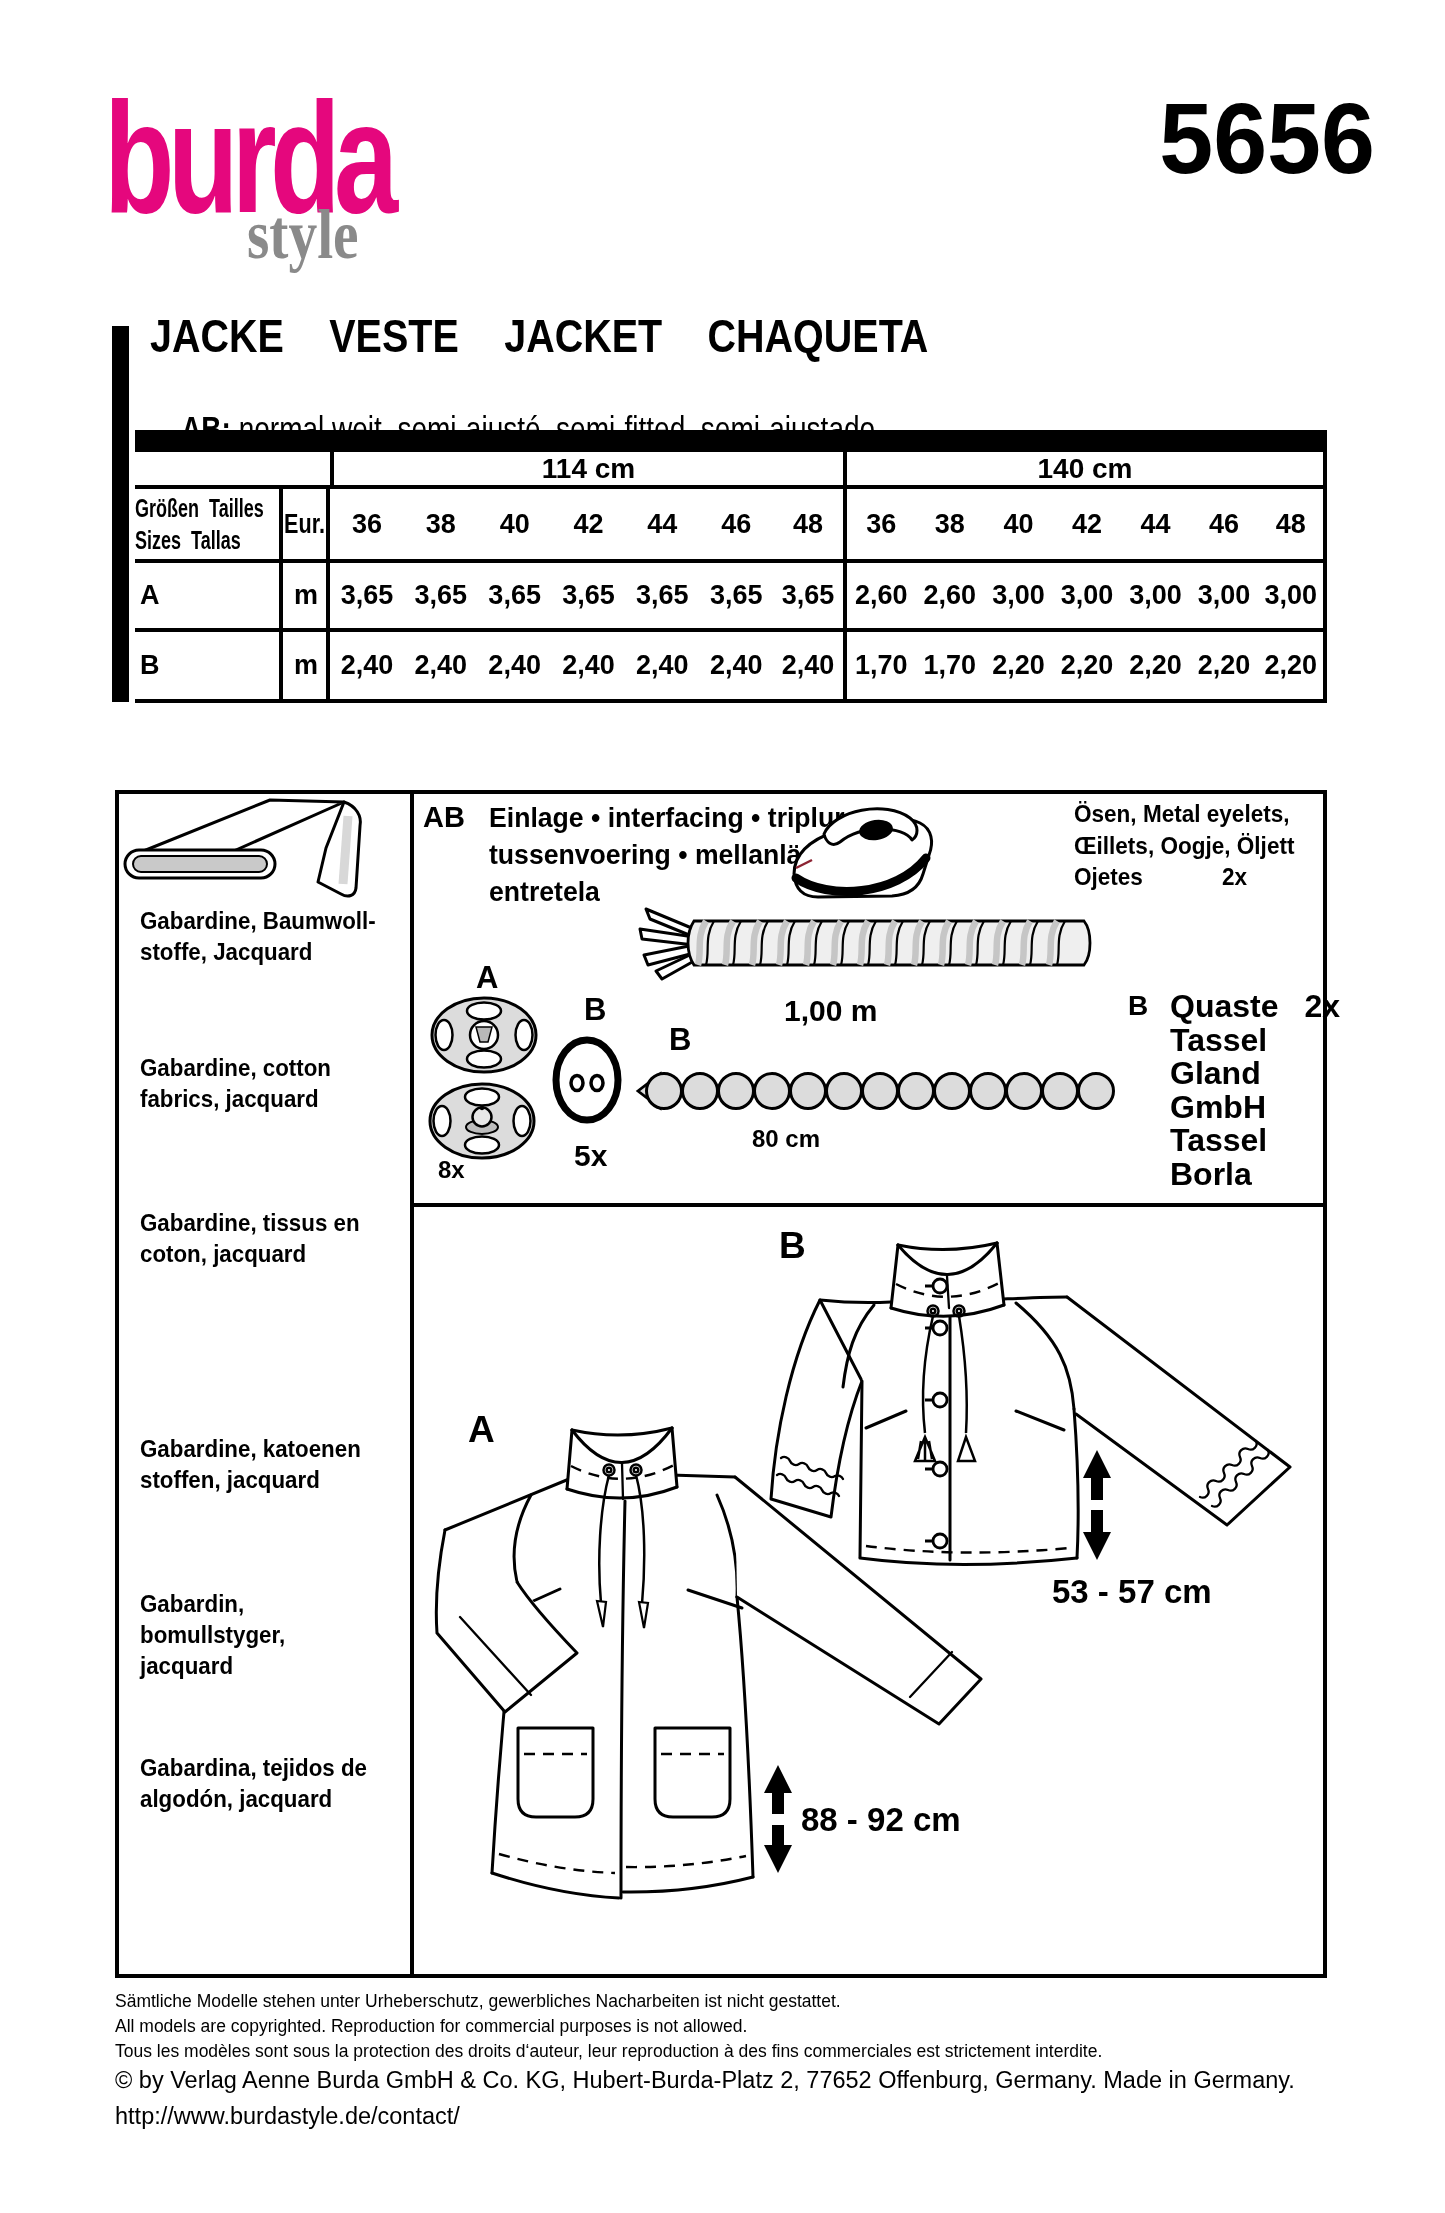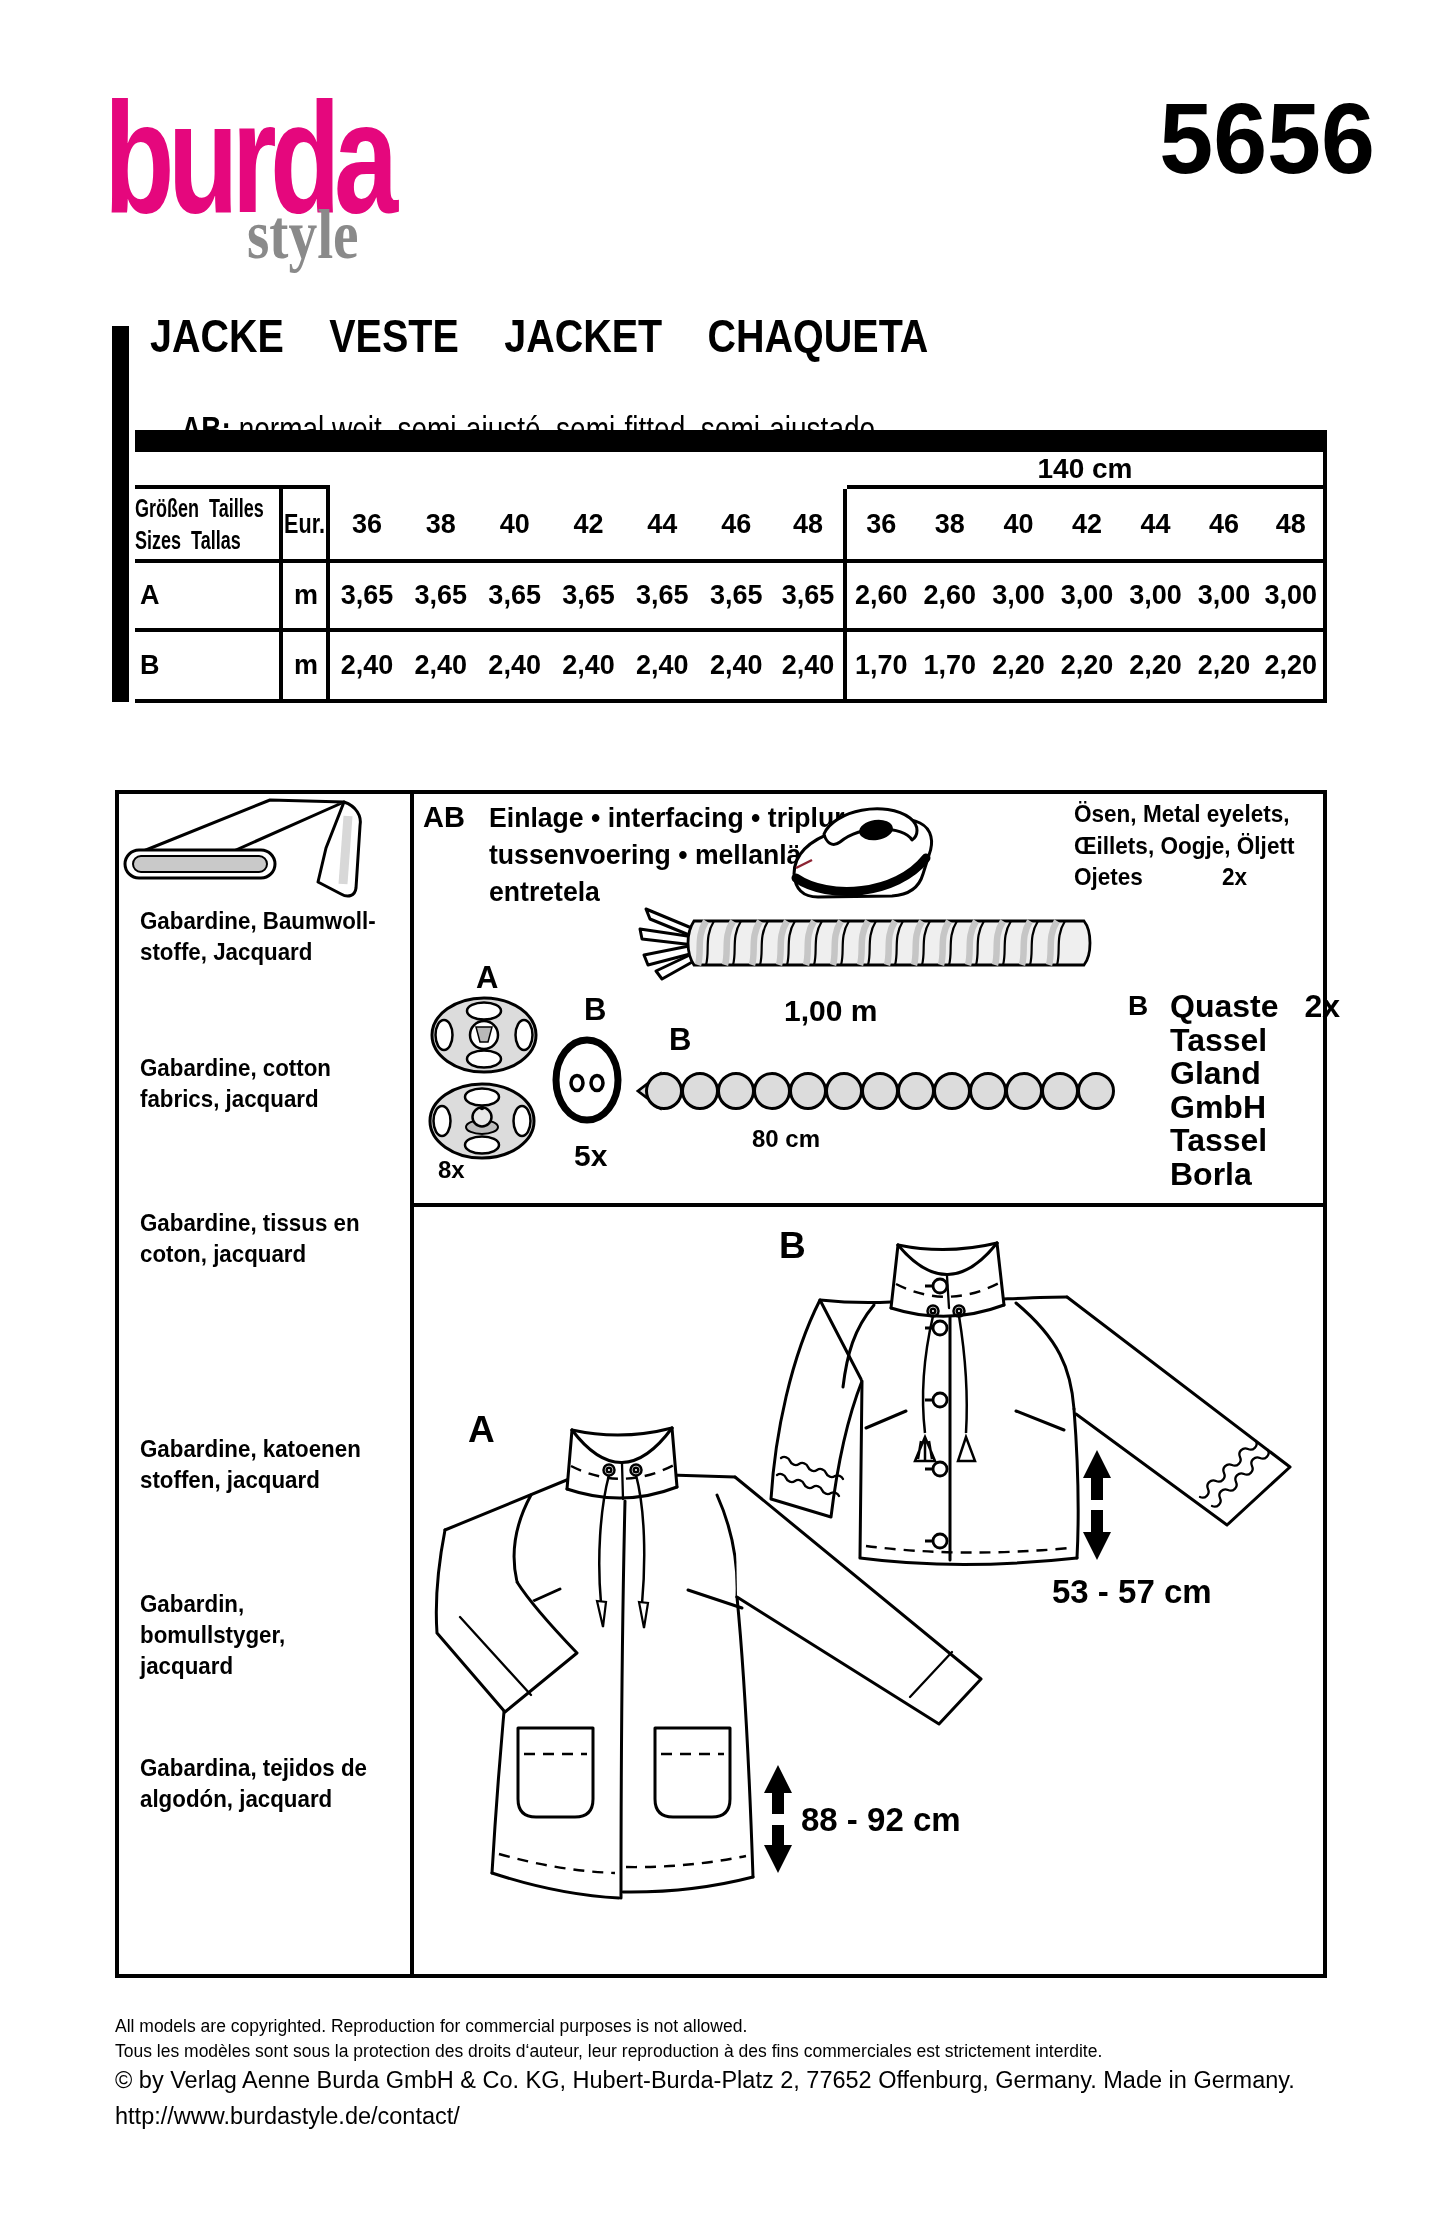--- a/index.html
+++ b/index.html
@@ -83,20 +83,21 @@
   <div class="abs" id="main-title">JACKE  VESTE  JACKET  CHAQUETA</div>
   <div class="abs" id="sub-title">
     <b>AB:</b><span> normal weit, semi-ajusté, semi-fitted, semi-ajustado</span>
   </div>
 
   <div class="abs" id="sizetable">
     <div id="thickbar"></div>
     <div id="tgrid">
 
       <div class="cell bb" style="grid-column:1/3"></div>
+      <div class="cell bb bl br hdr" style="grid-column:3/10">114 cm</div>
       <div class="cell bb br hdr" style="grid-column:10/17">140 cm</div>
 
       <div class="cell bb twolines">
         <span class="cond">Größen  Tailles</span>
         <span class="cond">Sizes  Tallas</span>
       </div>
       <div class="cell bb bl br">
           <span class="cond2">Eur.</span>
         </div>
       <div class="cell bb">36</div>
@@ -374,18 +375,19 @@
       <polygon points="678,351 664,323 672,323 672,301 684,301 684,323 692,323"></polygon>
     </g>
     <g fill="#000">
       <polygon points="359,556 345,584 353,584 353,605 365,605 365,584 373,584"></polygon>
       <polygon points="359,664 345,636 353,636 353,616 365,616 365,636 373,636"></polygon>
     </g>
     <text x="633" y="394" font-size="33">53 - 57 cm</text>
     <text x="382" y="622" font-size="33">88 - 92 cm</text>
   </svg>
 
+  <div class="abs foot-sm" style="top:1990px;">Sämtliche Modelle stehen unter Urheberschutz, gewerbliches Nacharbeiten ist nicht gestattet.</div>
   <div class="abs foot-sm" style="top:2015px;">All models are copyrighted. Reproduction for commercial purposes is not allowed.</div>
   <div class="abs foot-sm" style="top:2040px;">Tous les modèles sont sous la protection des droits d‘auteur, leur reproduction à des fins commerciales est strictement interdite.</div>
   <div class="abs foot-lg" style="top:2066px;">© by Verlag Aenne Burda GmbH &amp; Co. KG, Hubert-Burda-Platz 2, 77652 Offenburg, Germany. Made in Germany.</div>
   <div class="abs foot-lg" style="top:2102px;">http://www.burdastyle.de/contact/</div>
 
 </div>
 
 </body></html>

